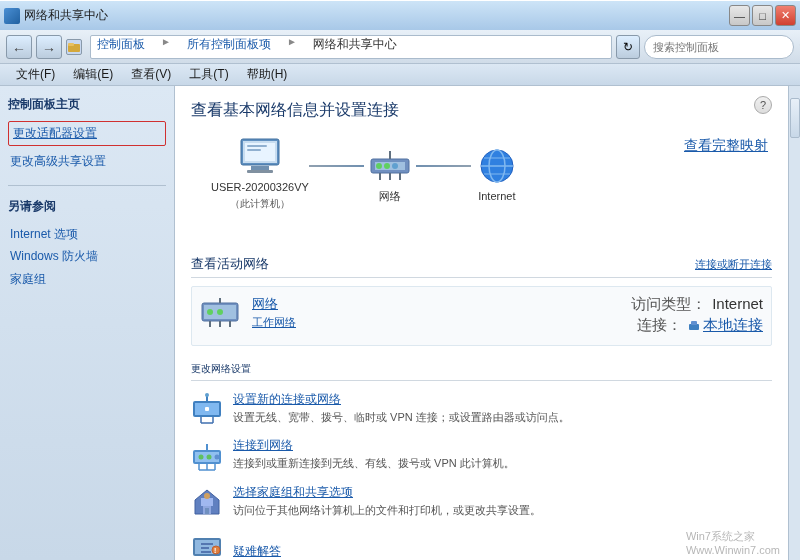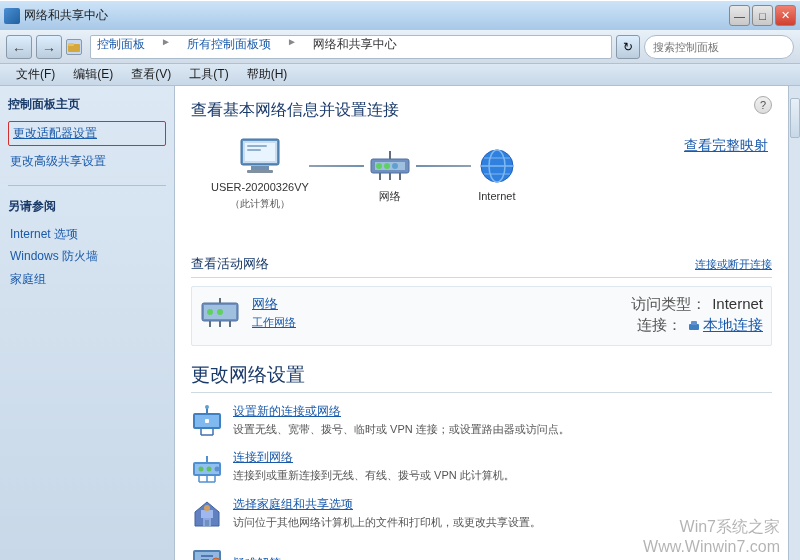--- a/index.html
+++ b/index.html
@@ -369,21 +369,21 @@
       color: #1a5aaa;
       text-decoration: underline;
       cursor: pointer;
       display: flex;
       align-items: center;
       gap: 3px;
     }
 
     
     .change-section-title {
-      font-size: 19px;
+      font-size: 10px;
       color: #1a3a6a;
       margin-bottom: 10px;
       border-bottom: 1px solid #d0d8e0;
       padding-bottom: 4px;
     }
     .change-item {
       display: flex;
       align-items: flex-end;
       gap: 10px;
       margin-bottom: 12px;
@@ -411,23 +411,23 @@
       font-size: 11px;
       color: #555;
       line-height: 1.4;
     }
 
     
     .watermark {
       position: absolute;
       bottom: 4px;
       right: 8px;
-      font-size: 16px;
+      font-size: 11px;
       color: rgba(0,0,0,0.3);
-      text-align: right;
+      text-align: left;
     }
 
     .scrollbar-right {
       width: 12px;
       background: #d8e4f0;
       border-left: 1px solid #b0c0d0;
       flex-shrink: 0;
       display: flex;
       flex-direction: column;
       align-items: center;

